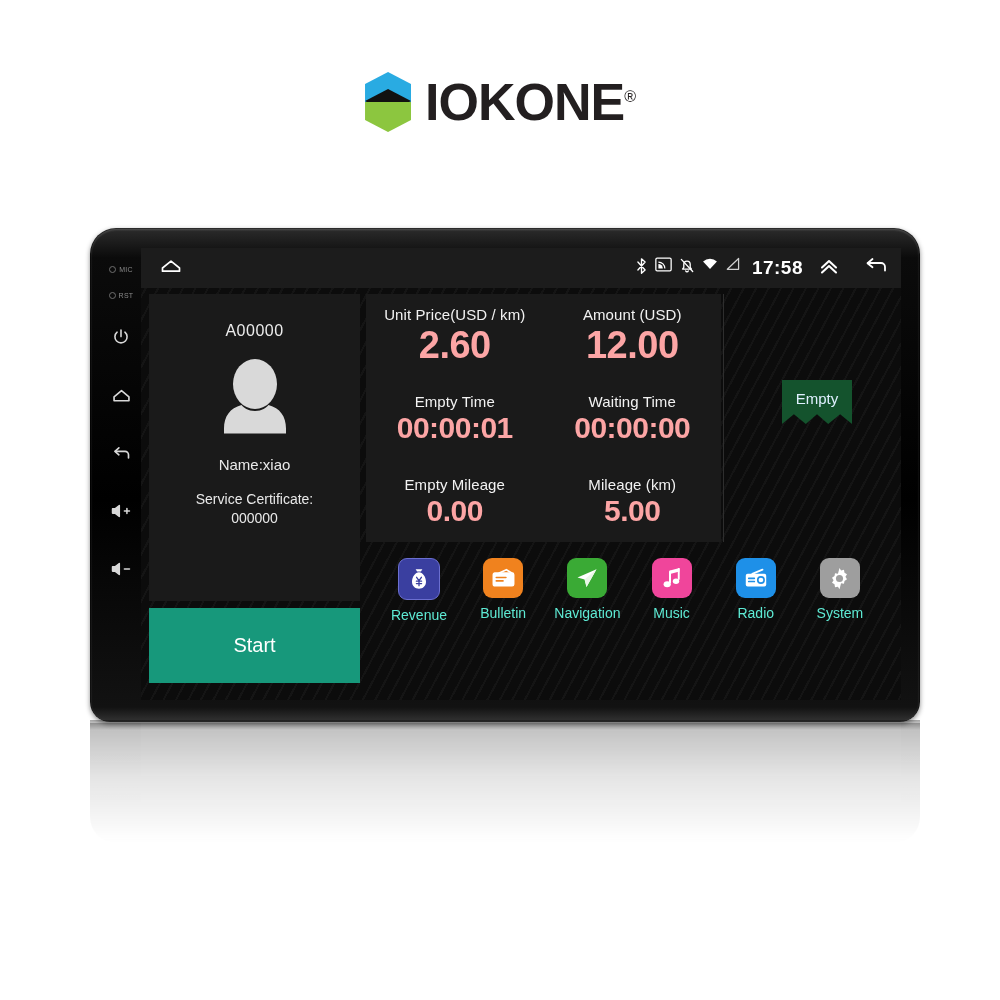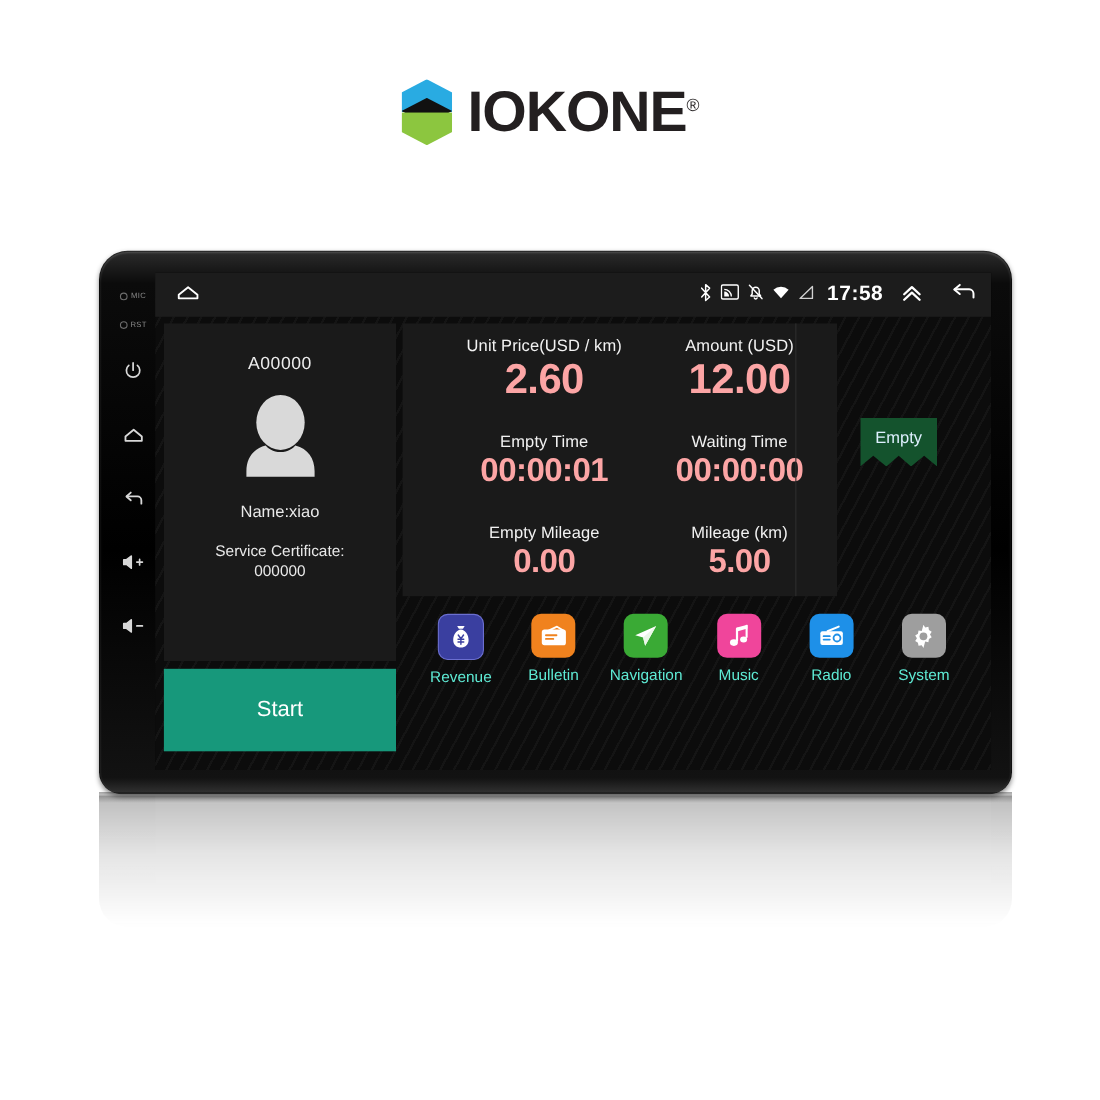--- a/index.html
+++ b/index.html
@@ -80,21 +80,21 @@
   }
 
   
   #statusbar{
     position:absolute;left:0;top:0;width:760px;height:40px;
     background:#1c1c1c;display:flex;align-items:center;
     padding:0 12px 0 18px;box-sizing:border-box;color:#fff;
   }
   #statusbar .sb-left{flex:0 0 auto;display:flex;align-items:center;}
   #statusbar .sb-spacer{flex:1 1 auto;}
-  #statusbar .sb-icons{display:flex;align-items:center;gap:7px;}
+  #statusbar .sb-icons{display:flex;gap:7px;}
   #statusbar .clock{
     font-size:19px;font-weight:bold;margin:0 4px 0 5px;letter-spacing:.5px;
   }
   #statusbar .sb-right{display:flex;align-items:center;gap:22px;margin-left:10px;}
 
   
   #content{
     position:absolute;left:0;top:40px;width:760px;height:412px;
   }
   .panel{position:absolute;background:#1a1a1a;}
@@ -116,21 +116,20 @@
     background:#17987b;color:#fff;font-size:20px;
     display:flex;align-items:center;justify-content:center;
     cursor:pointer;
   }
 
   
   #meters-panel{
     left:225px;top:6px;width:355px;height:248px;
     display:grid;grid-template-columns:1fr 1fr;grid-template-rows:1fr 1fr 1fr;
     color:#fff;
-    padding-left:40px;
   }
   .meter{display:flex;flex-direction:column;align-items:center;justify-content:center;}
   .meter .lbl{font-size:15px;color:#f2f2f2;margin-bottom:3px;letter-spacing:.1px;}
   .meter .val{font-size:38px;font-weight:bold;color:#fca5a5;letter-spacing:-.5px;line-height:1;}
   .meter.small .val{font-size:30px;}
   .meter.time .val{font-size:30px;}
 
   
   #meters-sep{
     position:absolute;left:582px;top:6px;width:1px;height:248px;background:#2e2e2e;

